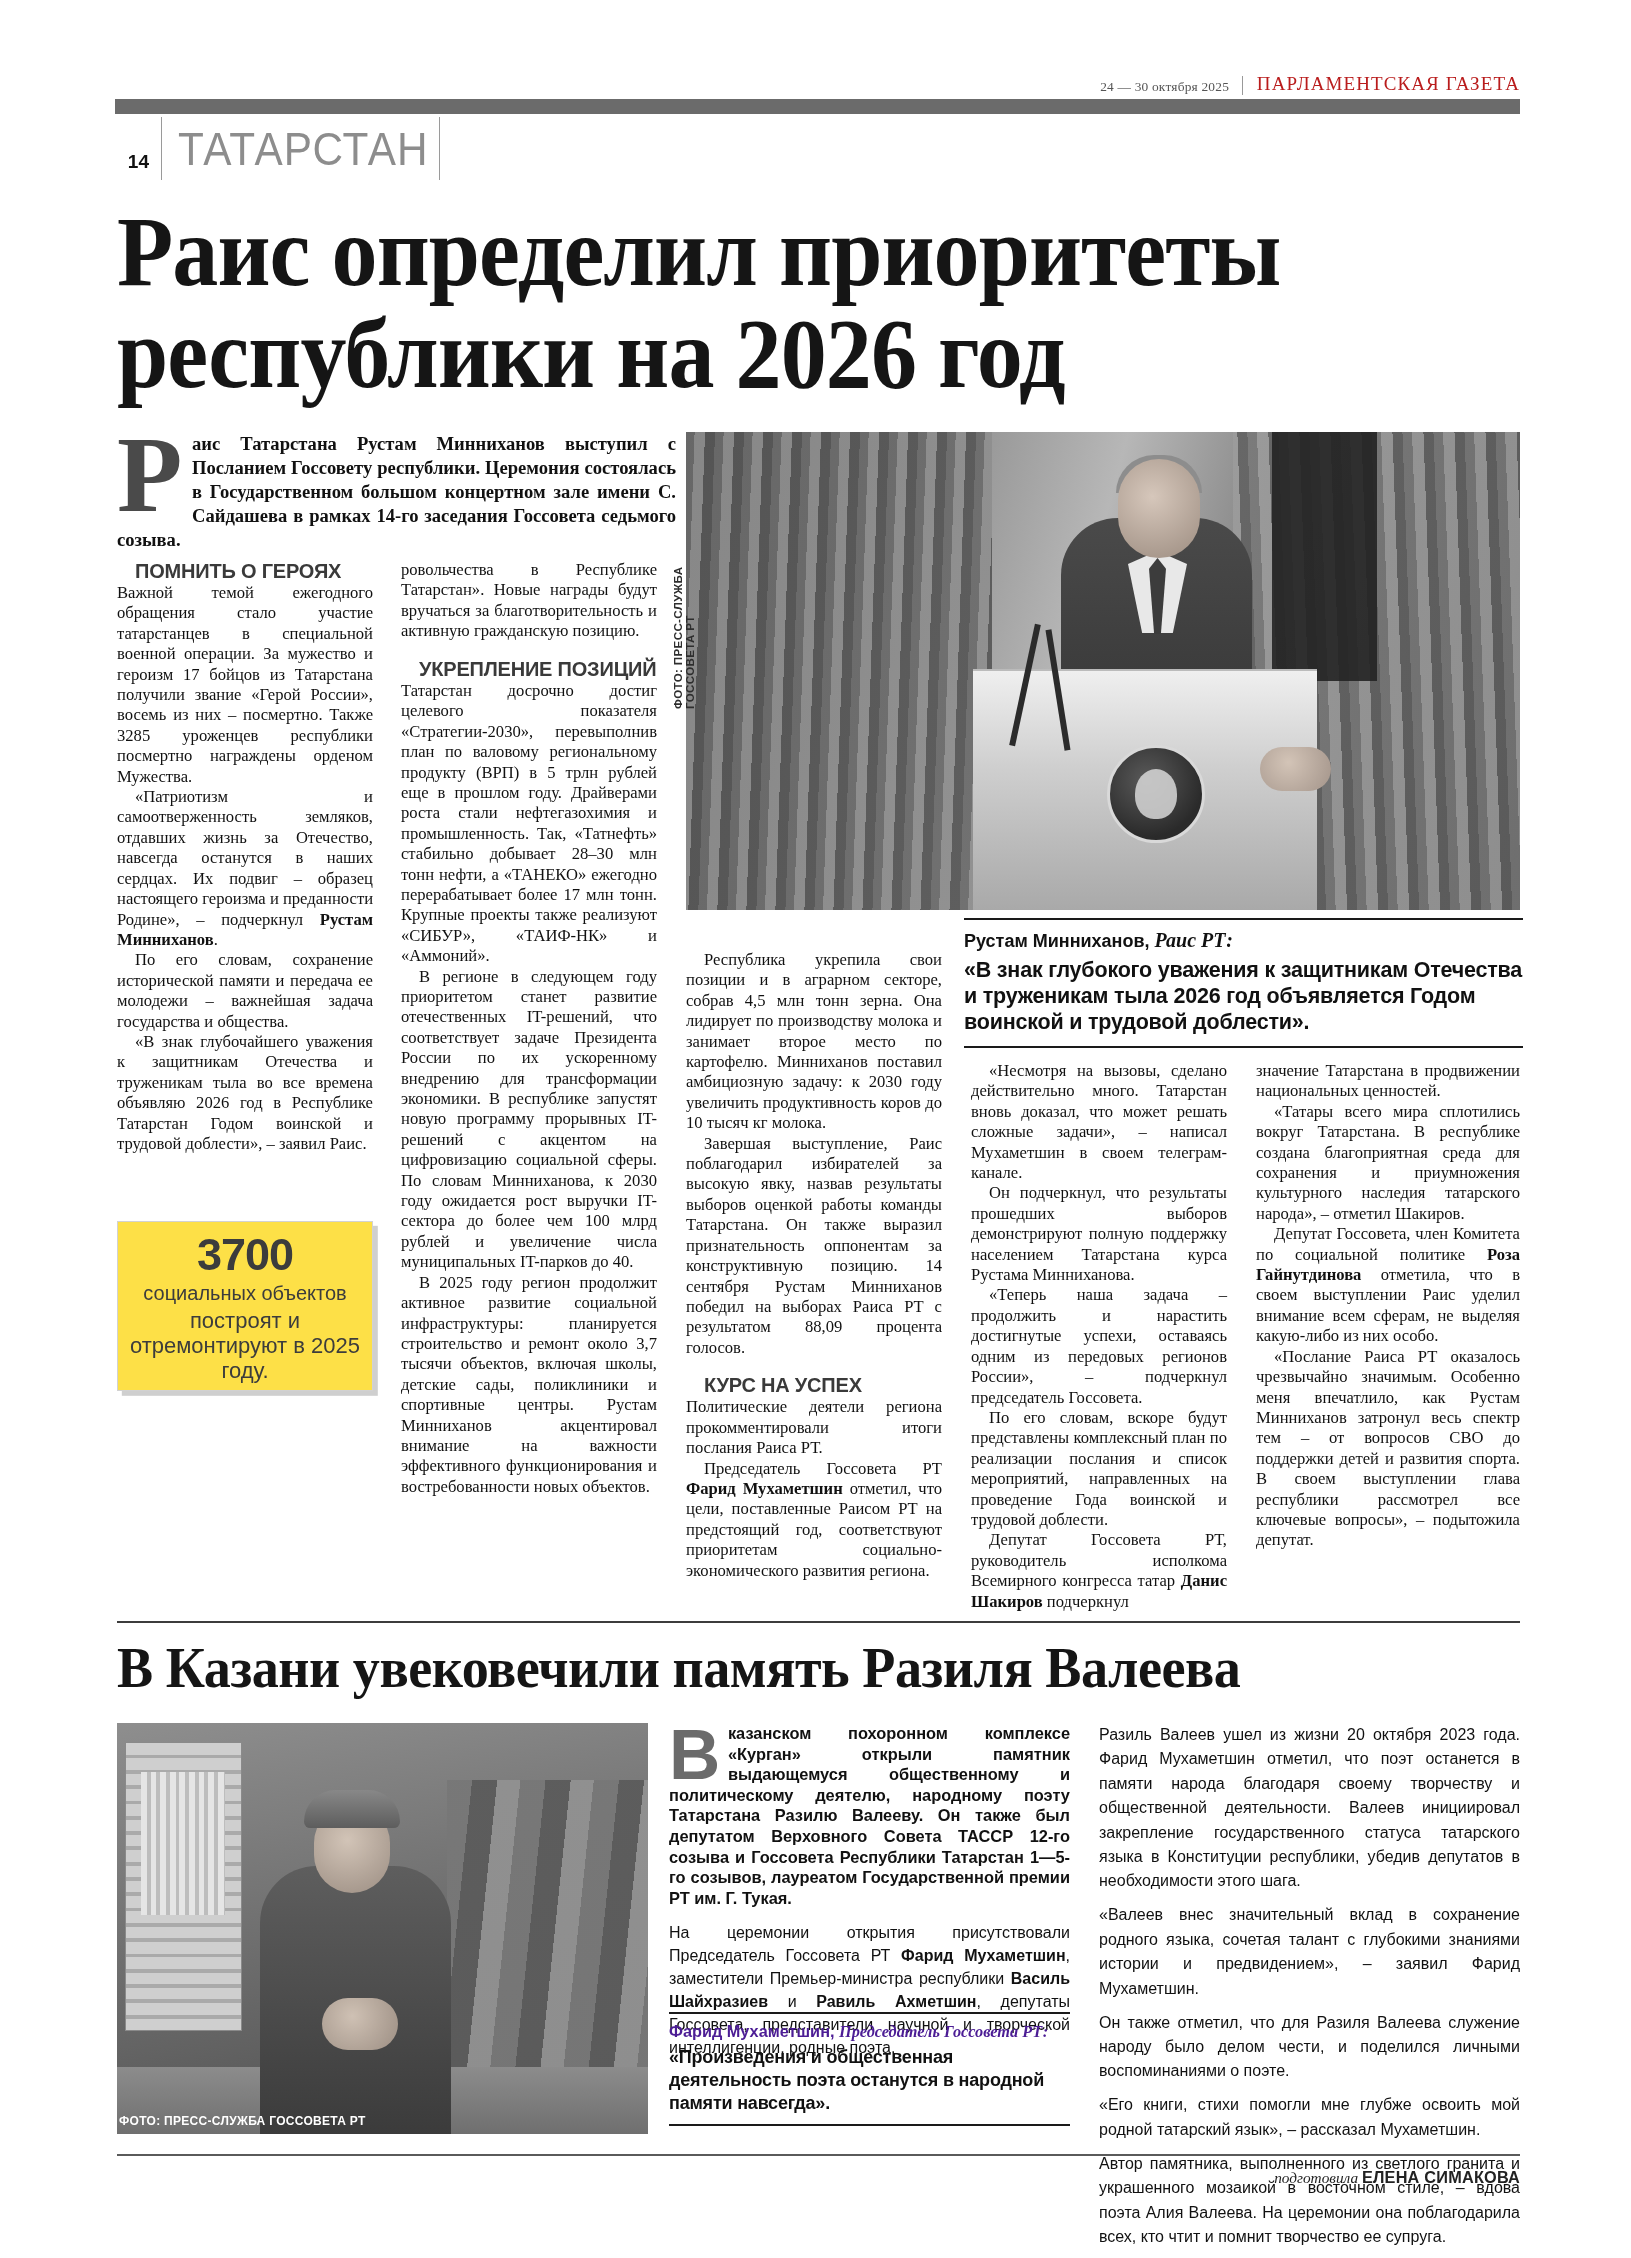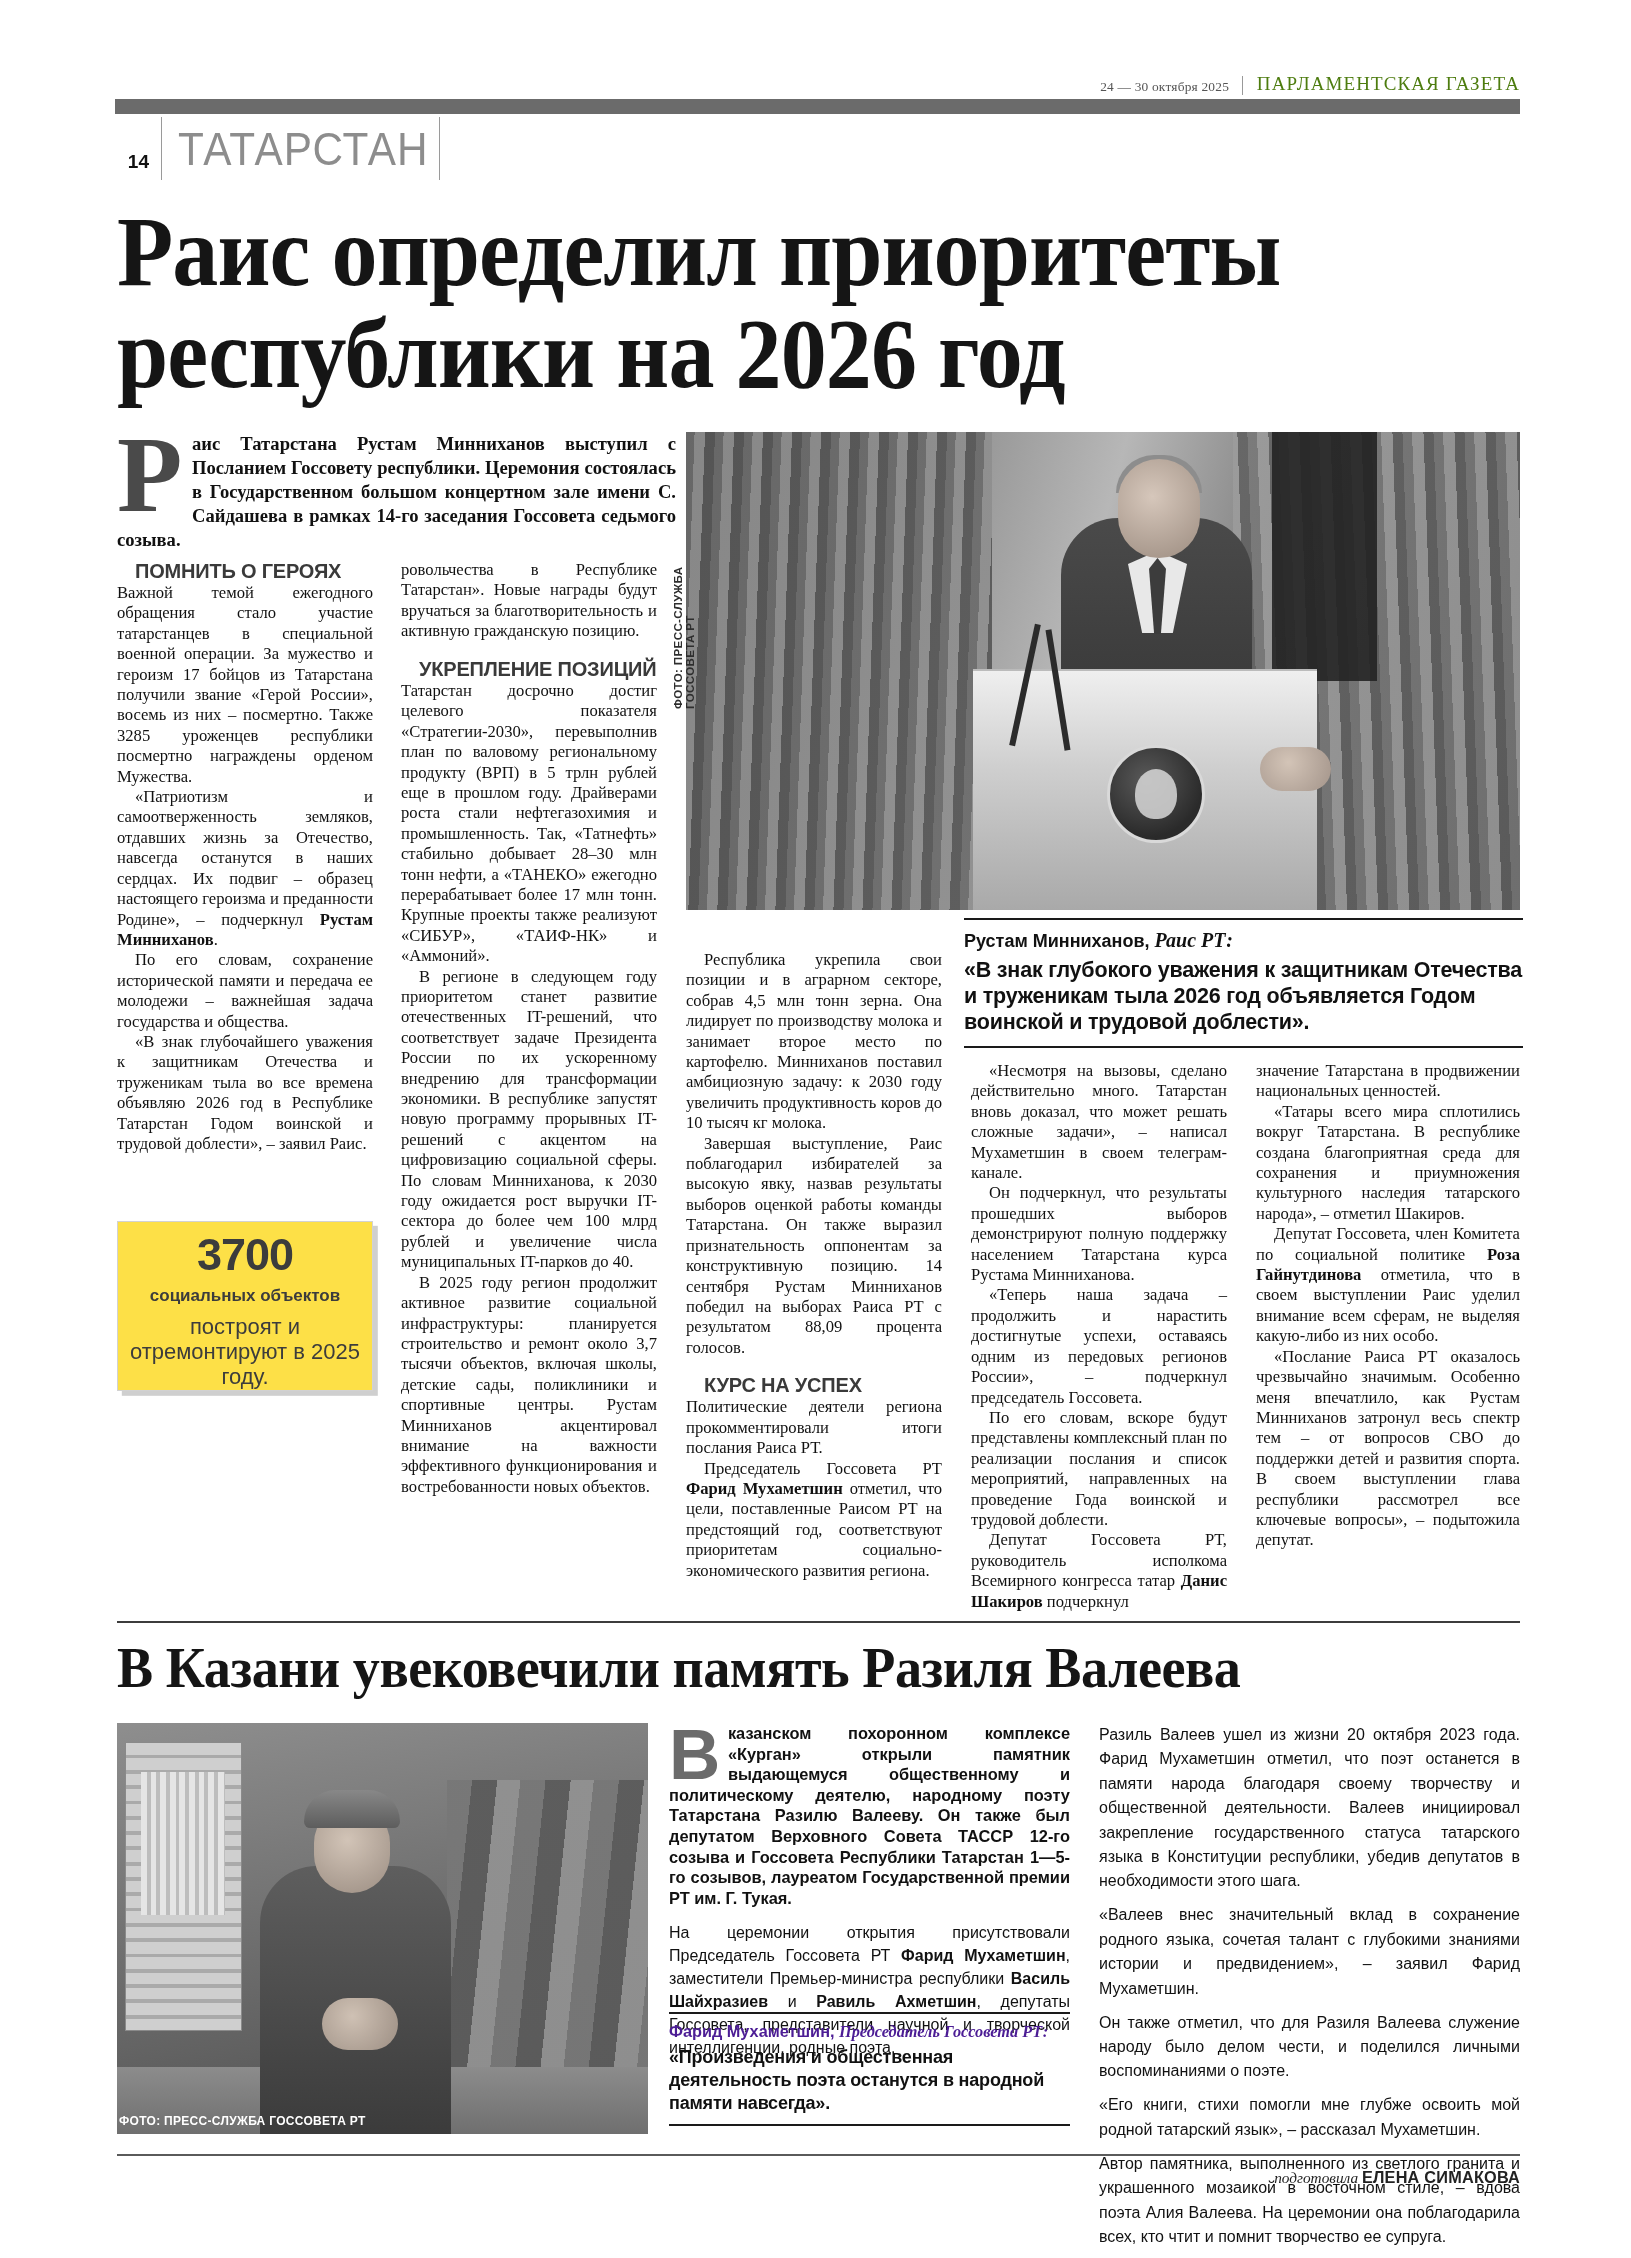--- a/index.html
+++ b/index.html
@@ -8,21 +8,21 @@
     font-family:"Liberation Serif",serif;color:#111;
     overflow:hidden;position:relative;
   }
   .page{position:absolute;left:0;top:0;width:1604px;height:2259px;}
 
   
   .masthead{position:absolute;left:115px;top:57px;width:1405px;height:38px;
     display:flex;justify-content:flex-end;align-items:flex-end;gap:13.4px;}
   .mh-date{font-size:13.4px;color:#555;letter-spacing:0.2px;font-family:"Liberation Serif",serif;}
   .mh-sep{width:1px;height:19px;background:#999;}
-  .mh-title{font-size:19px;color:#4d7c0f;letter-spacing:1.1px;font-family:"Liberation Serif",serif;}
+  .mh-title{font-size:19px;color:#b91c1c;letter-spacing:1.1px;font-family:"Liberation Serif",serif;}
 
   .topbar{position:absolute;left:115px;top:99px;width:1405px;height:15.3px;background:#6b6b6b;}
 
   .pagenum{position:absolute;left:115px;top:151px;width:34px;text-align:right;
     font:700 19px "Liberation Sans",sans-serif;color:#111;}
   .sec-box{position:absolute;left:161px;top:117px;width:277px;height:63px;
     border-left:1px solid #9a9a9a;border-right:1px solid #9a9a9a;}
   .sec-name{position:absolute;left:178px;top:122px;font:400 46px "Liberation Sans",sans-serif;
     color:#8d8d8d;letter-spacing:1px;transform:scaleX(.92);transform-origin:left top;}
 
@@ -53,21 +53,21 @@
   #c3{left:686px;top:950px;width:256px;}
   #c4{left:971px;top:1061px;width:256px;}
   #c5{left:1256px;top:1061px;width:264px;}
 
   
   .infobox{position:absolute;left:117px;top:1221px;width:256px;height:170px;
     background:#fde047;border:1px solid #d2d2d2;box-shadow:4.8px 4.8px 0 #cfcfcf;
     text-align:center;font-family:"Liberation Sans",sans-serif;color:#3c3c3c;
     padding-top:7.6px;box-sizing:border-box;}
   .ib-num{font-size:45px;font-weight:700;line-height:50px;letter-spacing:-1px;}
-  .ib-l1{font-size:17px;font-weight:700;line-height:32px;}
+  .ib-l1{font-size:20px;font-weight:400;line-height:26px;}
   .ib-l2{font-size:22px;font-weight:400;line-height:25px;margin-top:2.9px;}
 
   
   .photo1{position:absolute;left:686px;top:432px;width:834px;height:478px;overflow:hidden;
     background:#6e6e6e;}
   .ph1-credit{position:absolute;left:672px;top:709px;width:191px;
     font:700 11.5px "Liberation Sans",sans-serif;color:#2e2e2e;letter-spacing:0.4px;
     transform:rotate(-90deg);transform-origin:left top;}
 
   

